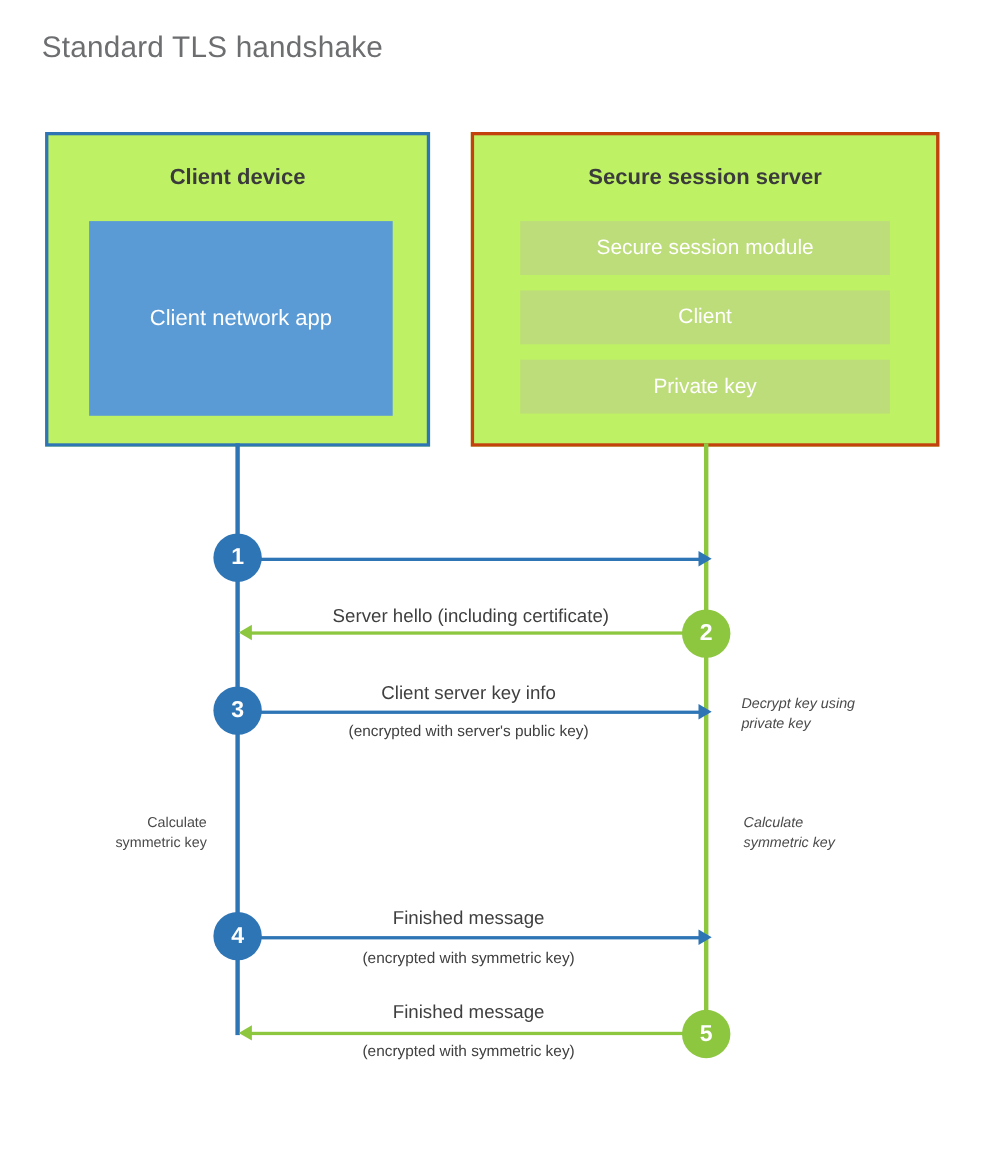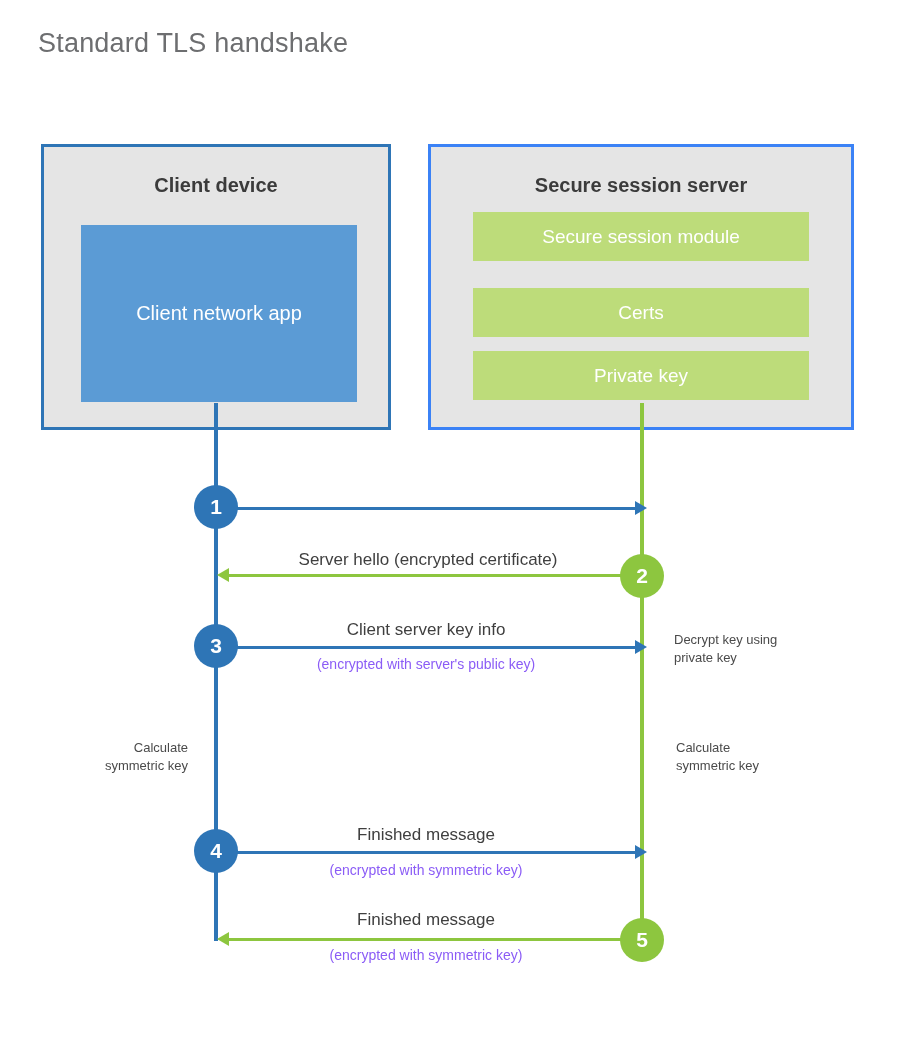--- a/index.html
+++ b/index.html
@@ -27,37 +27,36 @@
     top: 28px;
     font-size: 27px;
     font-weight: 300;
     color: #6d6e70;
     letter-spacing: 0.2px;
     white-space: nowrap;
   }
   
   .participant-box {
     position: absolute;
-    background: #e5e5e5;
+    background: #bef264;
     box-sizing: border-box;
-    margin-top: 24px;
   }
   #client-device-box {
     left: 41px;
     top: 120px;
     width: 350px;
     height: 286px;
     border: 3px solid #2e75b6;
   }
   #server-box {
     left: 428px;
     top: 120px;
     width: 426px;
     height: 286px;
-    border: 3px solid #3b82f6;
+    border: 3px solid #c2410c;
   }
   .box-title {
     position: absolute;
     left: 0;
     right: 0;
     top: 27px;
     text-align: center;
     font-size: 20px;
     font-weight: bold;
     color: #3b3b3b;
@@ -88,21 +87,21 @@
     width: 336px;
     height: 49px;
     background: #bddc7a;
     color: #ffffff;
     font-size: 19px;
     display: flex;
     align-items: center;
     justify-content: center;
     text-align: center;
   }
-  #server-block-0 { top: 65px; text-align: center; }
+  #server-block-0 { top: 78px; text-align: center; }
   #server-block-1 { top: 141px; }
   #server-block-2 { top: 204px; }
 
   
   .lifeline {
     position: absolute;
     width: 4px;
   }
   #client-lifeline {
     left: 214px;
@@ -145,21 +144,21 @@
     position: absolute;
     text-align: center;
     font-size: 17px;
     color: #3f3f3f;
     white-space: nowrap;
   }
   .msg-sublabel {
     position: absolute;
     text-align: center;
     font-size: 14px;
-    color: #8b5cf6;
+    color: #404040;
     white-space: nowrap;
   }
 
   
   .step-circle {
     position: absolute;
     width: 44px;
     height: 44px;
     border-radius: 50%;
     color: #ffffff;
@@ -174,53 +173,53 @@
 
   
   .side-note {
     position: absolute;
     font-size: 13px;
     color: #4a4a4a;
     line-height: 1.35;
     white-space: pre-line;
   }
   .side-note.right-align { text-align: right; }
-  .side-note.left-align  { text-align: left; }
+  .side-note.left-align  { text-align: left; font-style: italic; }
 </style>
 </head>
 <body>
 
 <div class="stage">
 
   <div id="diagram-title">Standard TLS handshake</div>
 
   <div class="participant-box" id="client-device-box">
     <div class="box-title">Client device</div>
     <div id="client-app-block">Client network app</div>
   </div>
 
   <div class="participant-box" id="server-box">
     <div class="box-title">Secure session server</div>
     <div class="server-block" id="server-block-0">Secure session module</div>
-    <div class="server-block" id="server-block-1">Certs</div>
+    <div class="server-block" id="server-block-1">Client</div>
     <div class="server-block" id="server-block-2">Private key</div>
   </div>
 
   <div class="lifeline" id="client-lifeline"></div>
   <div class="lifeline" id="server-lifeline"></div>
 
   <div class="msg-arrow blue" style="left:216px; top:507px; width:420px;">
     <span class="head right"></span>
   </div>
   <div class="step-circle blue" style="left:194px; top:485px;">1</div>
 
   <div class="msg-arrow green" style="left:228px; top:574px; width:414px;">
     <span class="head left"></span>
   </div>
-  <div class="msg-label" style="left:216px; top:550px; width:424px;">Server hello (encrypted certificate)</div>
+  <div class="msg-label" style="left:216px; top:550px; width:424px;">Server hello (including certificate)</div>
   <div class="step-circle green" style="left:620px; top:554px;">2</div>
 
   <div class="msg-arrow blue" style="left:216px; top:646px; width:420px;">
     <span class="head right"></span>
   </div>
   <div class="msg-label" style="left:216px; top:620px; width:420px;">Client server key info</div>
   <div class="msg-sublabel" style="left:216px; top:656px; width:420px;">(encrypted with server's public key)</div>
   <div class="step-circle blue" style="left:194px; top:624px;">3</div>
 
   <div class="side-note left-align" style="left:674px; top:631px; width:190px;">Decrypt key using

